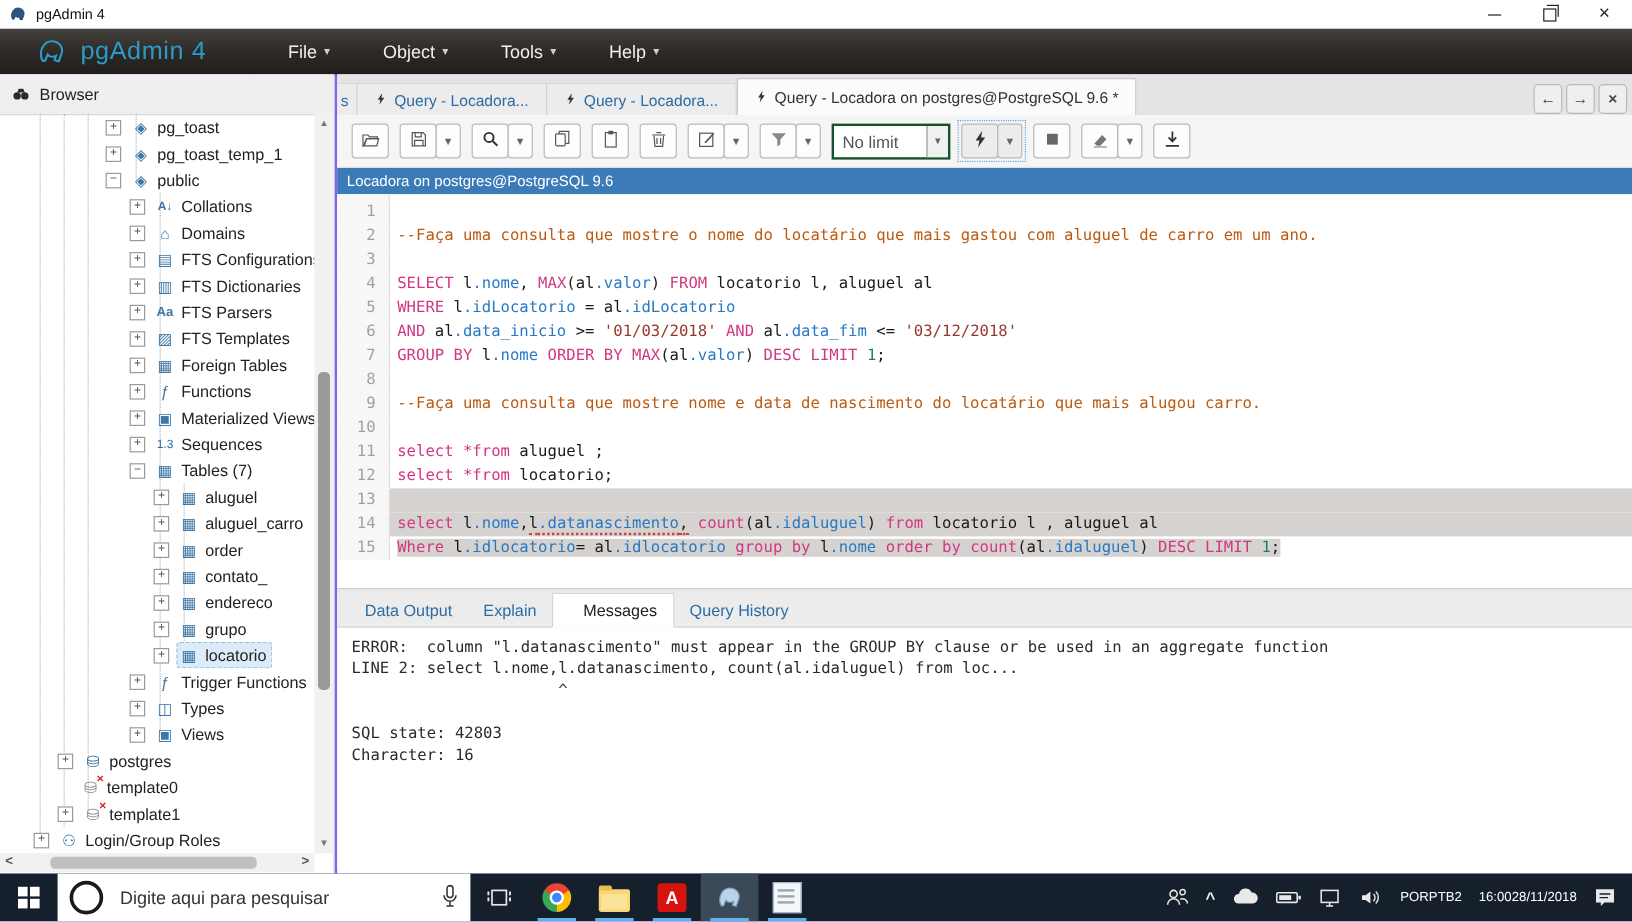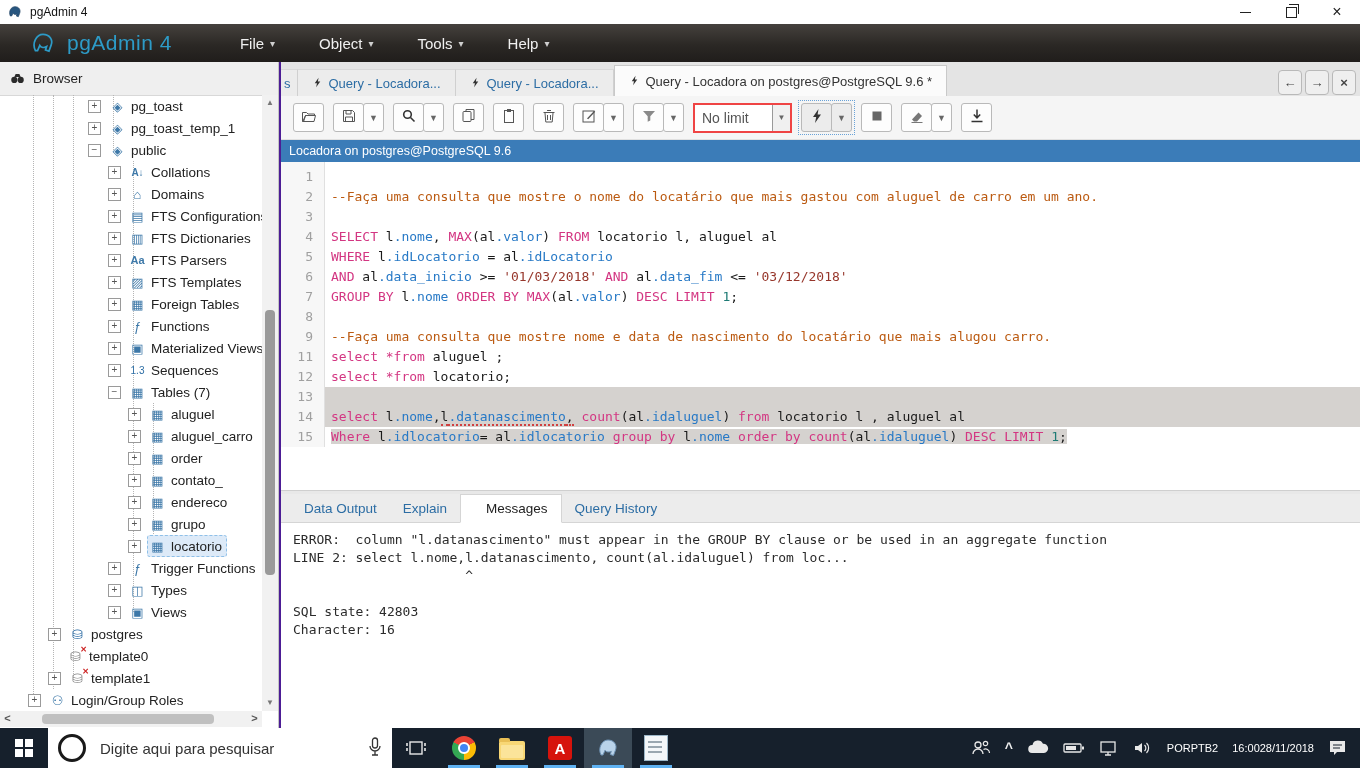--- a/index.html
+++ b/index.html
@@ -1,17 +1,17 @@
 <!DOCTYPE html>
 <html><head>
 <meta charset="utf-8">
 <style>
   html,body{margin:0;padding:0;background:#fff;}
   #screen{position:relative;width:1360px;height:768px;overflow:hidden;
-    font-family:"Liberation Sans",sans-serif;background:#4c1d95;}
+    font-family:"Liberation Sans",sans-serif;background:#8b5cf6;}
 
   
   .titlebar{position:absolute;left:0;top:0;width:1360px;height:24px;background:#fff;
     display:flex;align-items:center;}
   .titlebar .appico{width:16px;height:16px;margin-left:7px;}
   .titlebar .title{font-size:12px;color:#111;margin-left:7px;flex:1;}
   .wbtn{width:46px;height:24px;display:flex;align-items:center;justify-content:center;color:#222;}
   .wbtn .min{width:11px;height:0;border-bottom:1.5px solid #222;display:block;}
   .wbtn .rest{width:9px;height:9px;border:1.2px solid #222;position:relative;display:block;background:#fff;}
   .wbtn .rest::before{content:"";position:absolute;left:2px;top:-4px;width:9px;height:9px;border:1.2px solid #222;border-bottom:none;border-left:none;}
@@ -72,21 +72,21 @@
 
   .toolbar{position:absolute;left:0;top:34px;width:1079px;height:44px;background:#f5f5f5;
     border-bottom:1px solid #e0e0e0;display:flex;align-items:center;padding-left:12px;box-sizing:border-box;}
   .btn-group{display:flex;margin-right:9px;}
   .btn-group.focused{outline:1px dotted #6aa3d8;outline-offset:2px;}
   .tbtn{width:31px;height:29px;background:#fdfdfd;border:1px solid #b9b9b9;border-radius:3px;
     display:flex;align-items:center;justify-content:center;}
   .tbtn svg{width:16px;height:16px;}
   .tbtn.dd{width:21px;margin-left:-1px;color:#666;font-size:9px;}
   .btn-group.focused .tbtn{background:#ececec;}
-  .combo{display:flex;height:26px;border:2px solid #ef4444;background:#fff;margin-right:9px;align-items:stretch;}
+  .combo{display:flex;height:26px;border:2px solid #14532d;background:#fff;margin-right:9px;align-items:stretch;}
   .combo .val{width:70px;font-size:14px;color:#555;display:flex;align-items:center;padding-left:7px;}
   .combo .cdd{width:17px;background:#f0f0f0;border-left:1px solid #999;color:#666;font-size:8px;
     display:flex;align-items:center;justify-content:center;}
 
   .connbar{position:absolute;left:0;top:78px;width:1079px;height:22px;background:#3b7cb8;
     color:#fff;font-size:12.5px;line-height:22px;padding-left:8px;box-sizing:border-box;}
 
   
   .editor{position:absolute;left:0;top:100px;width:1079px;height:328px;background:#fff;overflow:hidden;}
   .codeline{display:flex;height:20px;font-family:"DejaVu Sans Mono",monospace;font-size:13px;line-height:20px;}
@@ -593,20 +593,24 @@
         </div>
         <div class="codeline">
           <span class="gutter">8</span>
           <span class="codebody"></span>
         </div>
         <div class="codeline">
           <span class="gutter">9</span>
           <span class="codebody"><span class="tok-c">--Faça uma consulta que mostre nome e data de nascimento do locatário que mais alugou carro.</span></span>
         </div>
         <div class="codeline">
+          <span class="gutter">10</span>
+          <span class="codebody"></span>
+        </div>
+        <div class="codeline">
           <span class="gutter">11</span>
           <span class="codebody"><span class="tok-k">select</span><span> </span><span class="tok-k">*from</span><span> aluguel ;</span></span>
         </div>
         <div class="codeline">
           <span class="gutter">12</span>
           <span class="codebody"><span class="tok-k">select</span><span> </span><span class="tok-k">*from</span><span> locatorio;</span></span>
         </div>
         <div class="codeline sel-full">
           <span class="gutter">13</span>
           <span class="codebody"></span>

